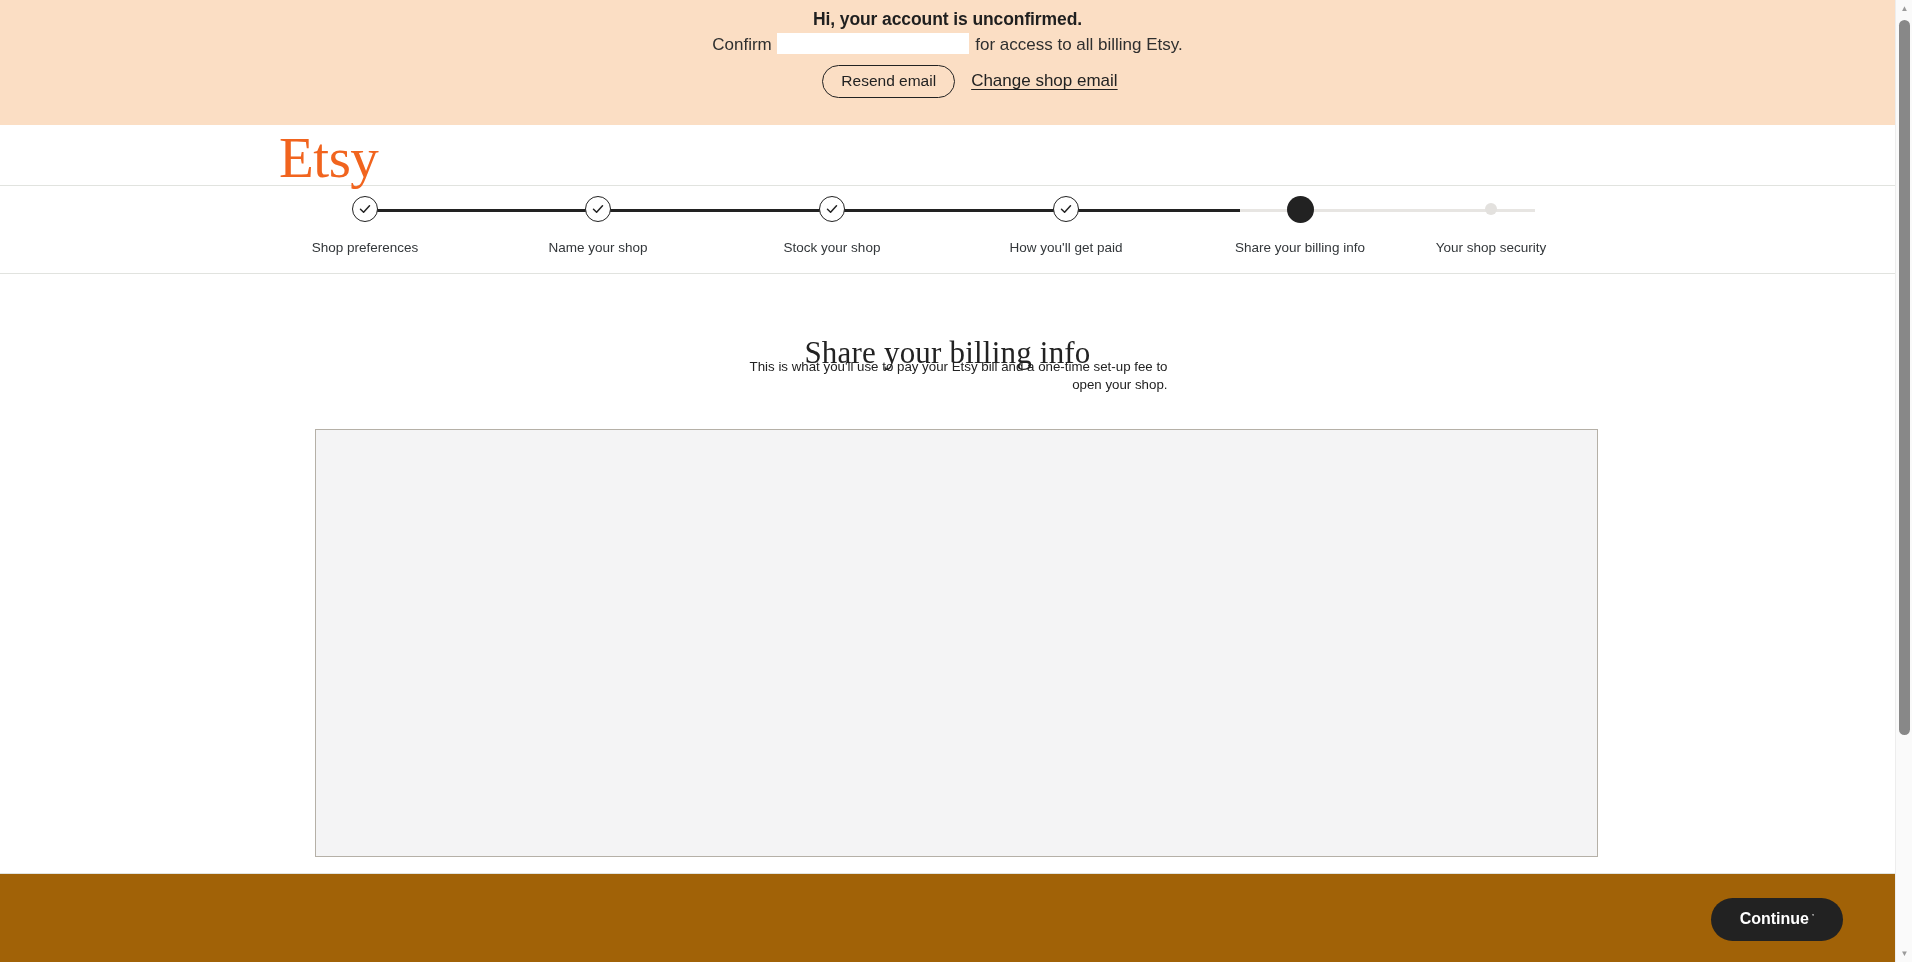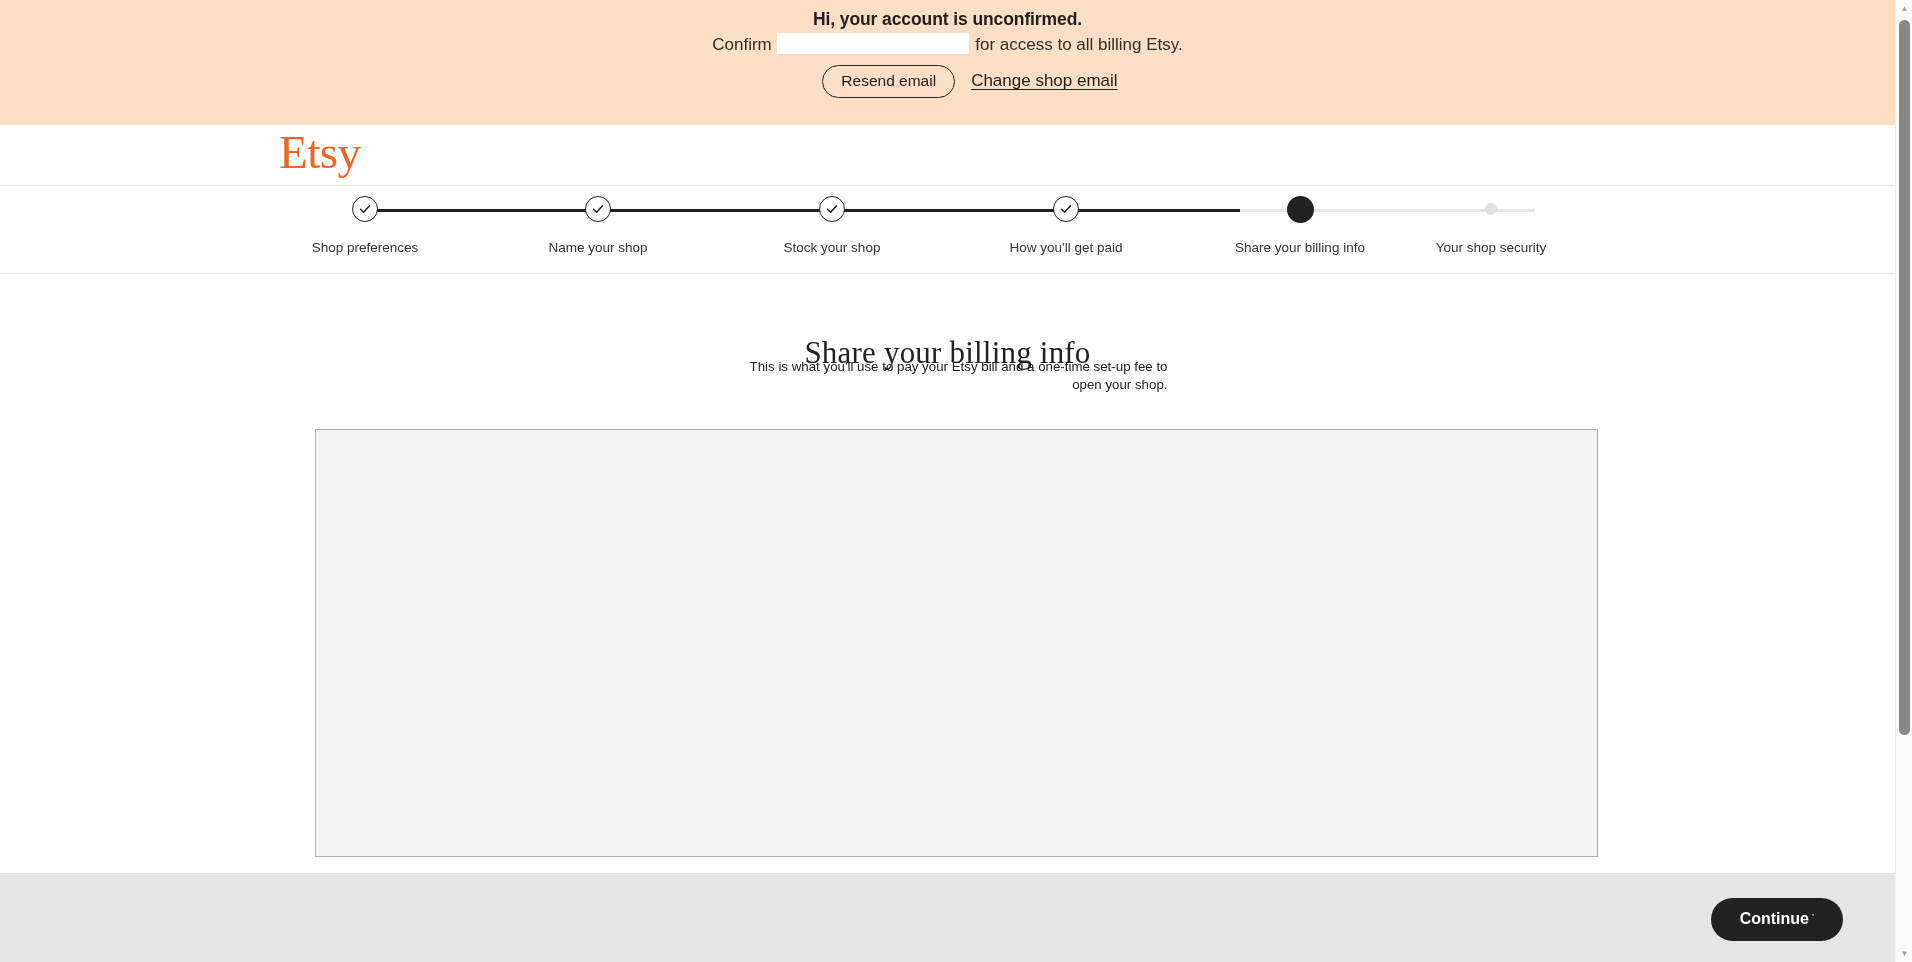--- a/index.html
+++ b/index.html
@@ -104,21 +104,21 @@
     width: 100%;
     height: 61px;
     border-bottom: 1px solid #e1e3df;
     box-sizing: border-box;
   }
   .etsy-logo {
     position: absolute;
     left: 279px;
     top: 4px;
     font-family: "Liberation Serif", "DejaVu Serif", serif;
-    font-size: 47px;
+    font-size: 57px;
     font-weight: normal;
     color: #f1641e;
     letter-spacing: -0.5px;
     line-height: 1;
   }
 
   
   .stepper-wrap {
     position: relative;
     width: 100%;
@@ -234,21 +234,21 @@
     box-sizing: border-box;
   }
 
   
   .footer {
     position: absolute;
     left: 0;
     top: 873px;
     width: 1895px;
     height: 89px;
-    background: #e5e5e5;
+    background: #a16207;
     border-top: 1px solid #e1e3df;
     box-sizing: border-box;
     padding-left: 12px;
   }
   .btn-continue {
     position: absolute;
     right: 52px;
     top: 24px;
     background: #222222;
     color: #ffffff;

